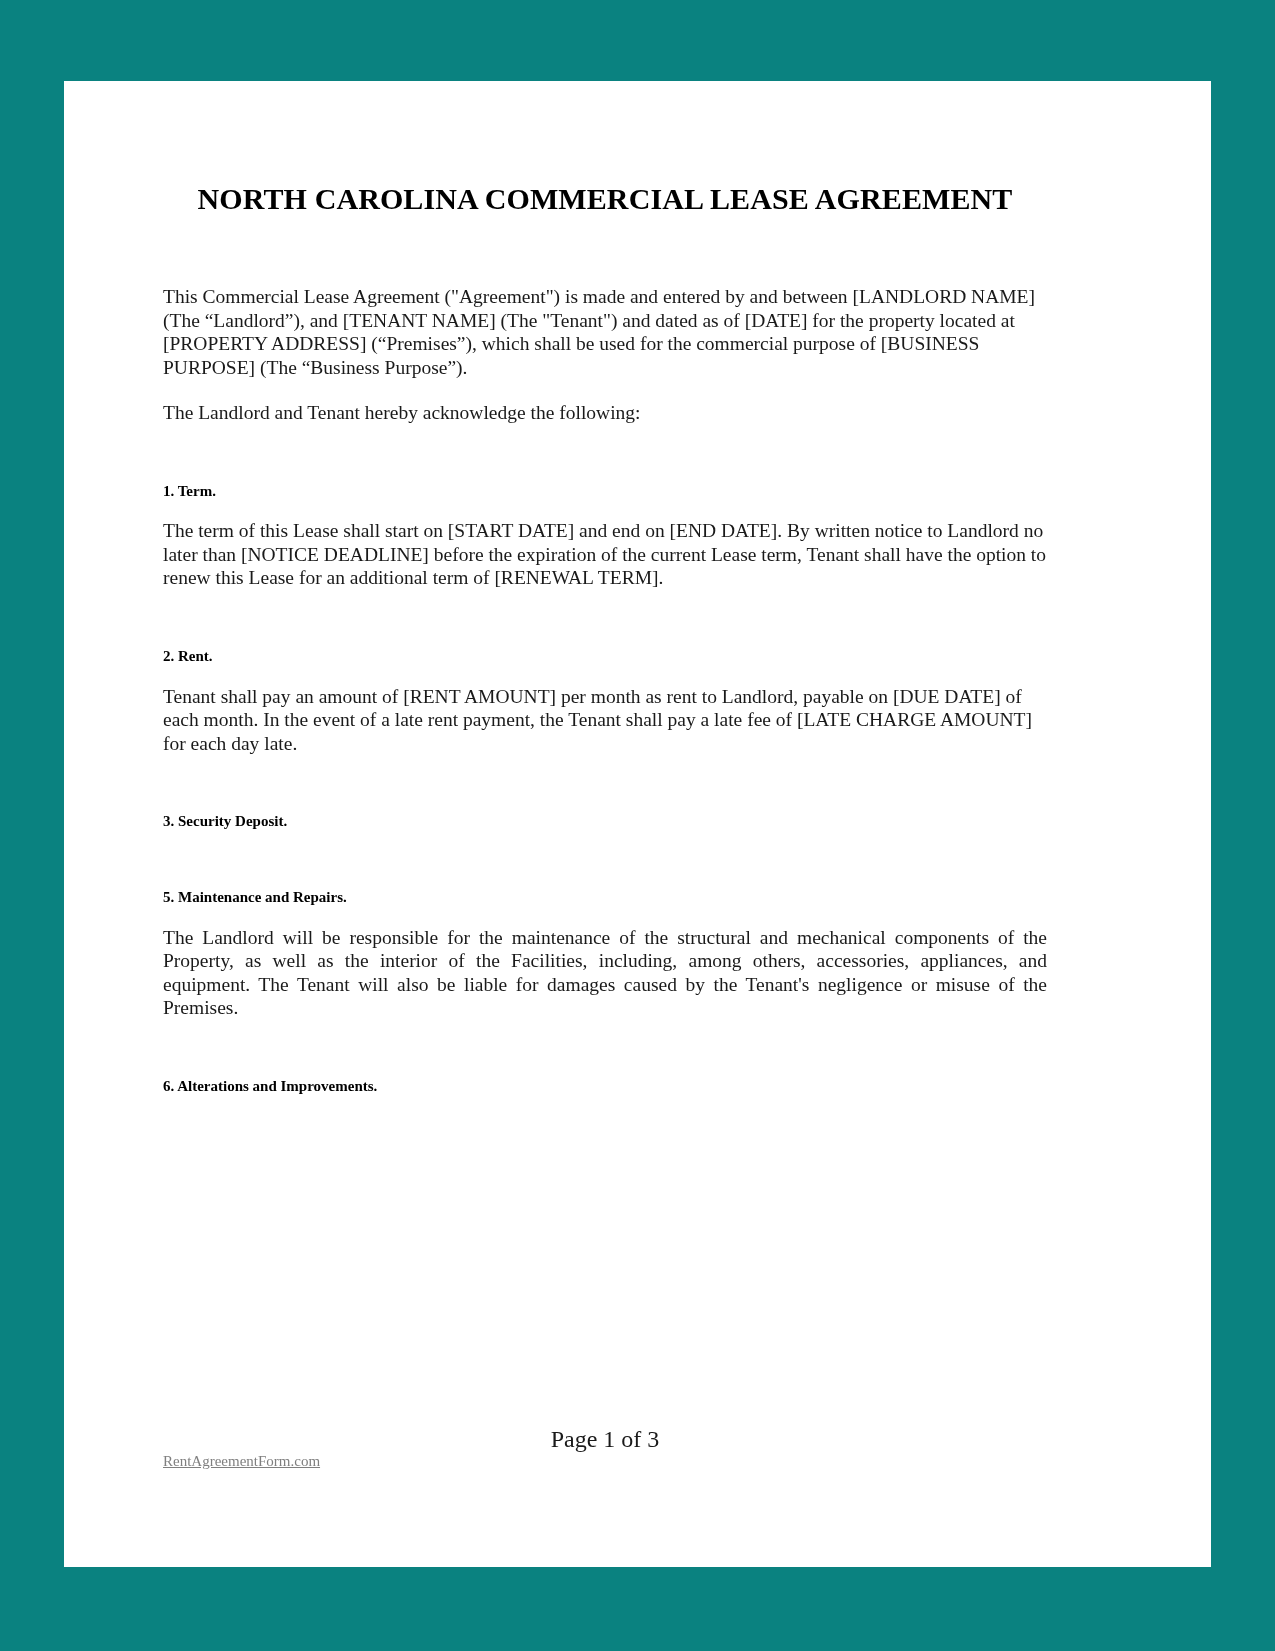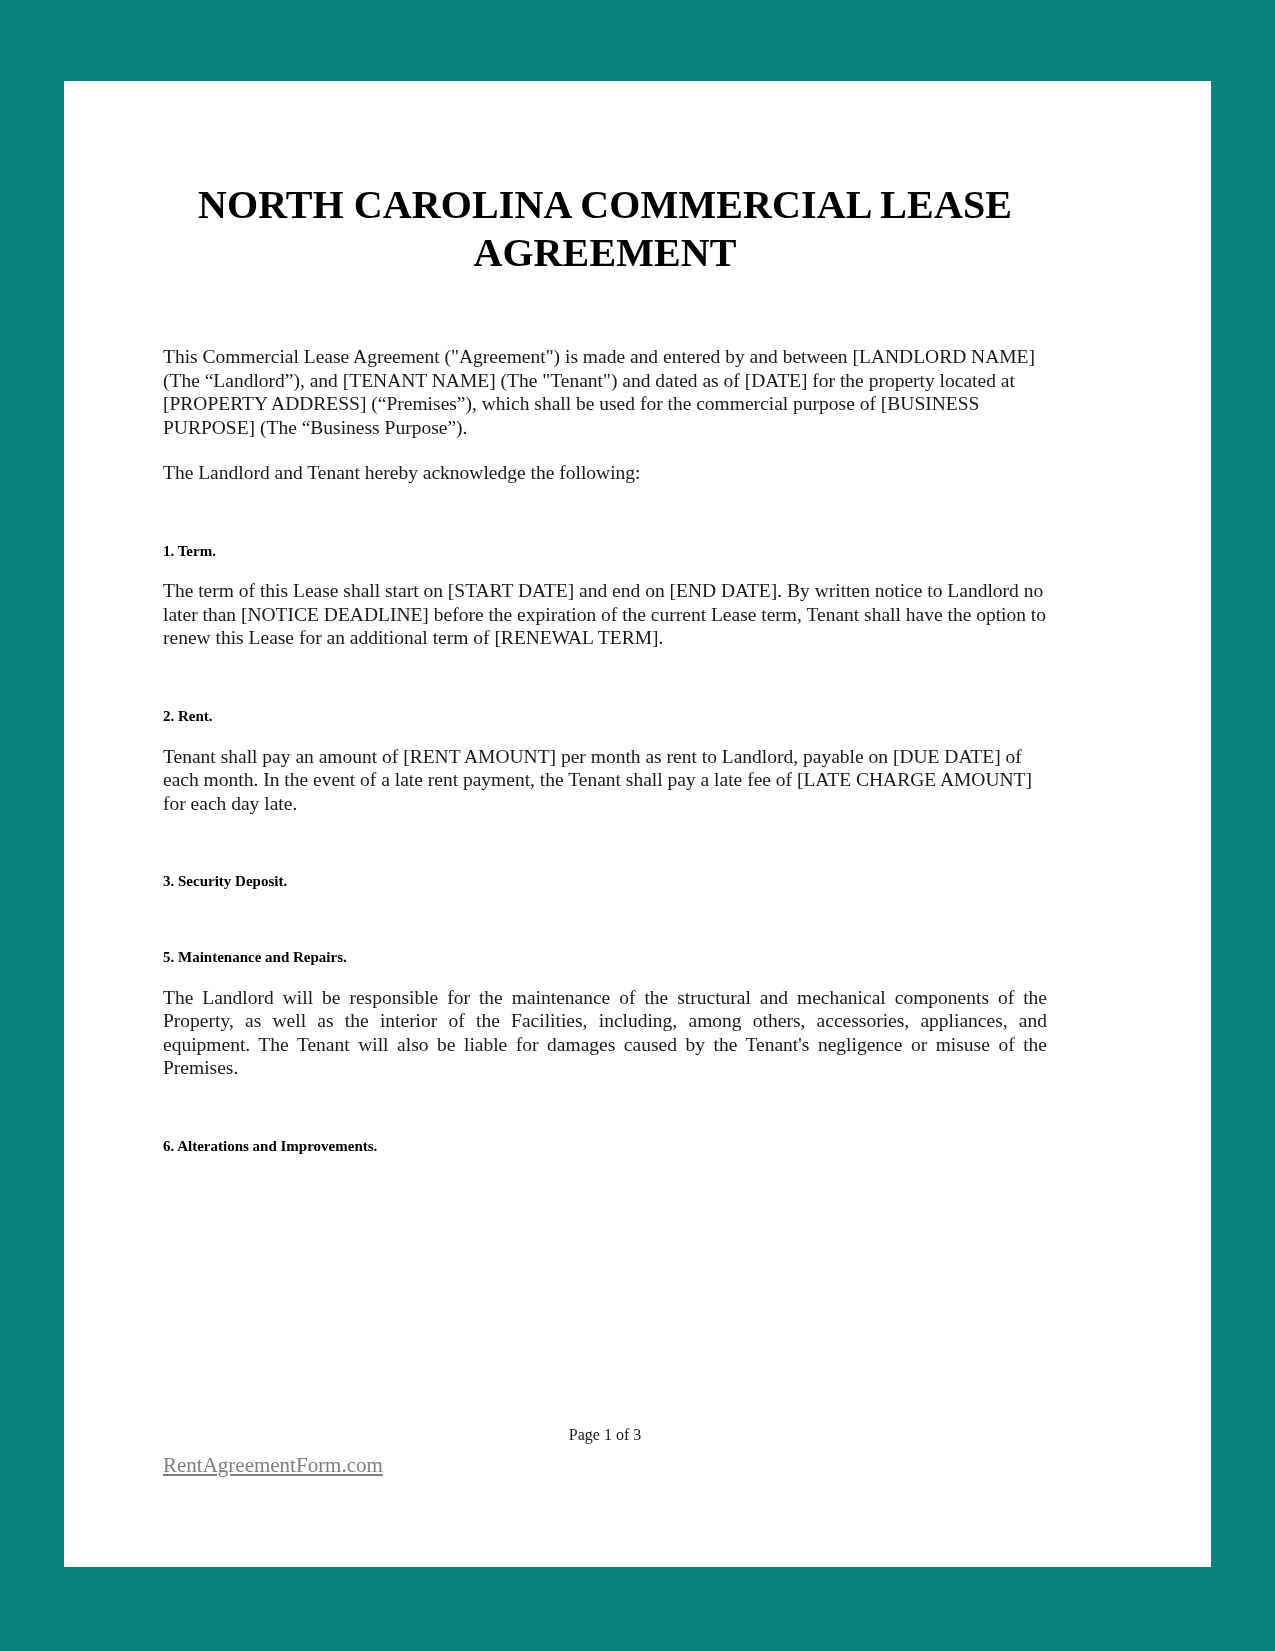--- a/index.html
+++ b/index.html
@@ -23,21 +23,21 @@
     box-sizing: border-box;
   }
   .page-inner {
     position: absolute;
     left: 99px;
     top: 0;
     width: 884px;
     height: 100%;
   }
   .doc-title {
-    font-size: 40px;
+    font-size: 30px;
     font-weight: bold;
     text-align: center;
     color: #000000;
     letter-spacing: 0.1px;
     margin: 0;
     padding-top: 100px;
     line-height: 1.2;
   }
   .intro-block {
     margin-top: 68px;
@@ -74,28 +74,28 @@
     bottom: 0;
     width: 100%;
     height: 150px;
   }
   .page-number {
     position: absolute;
     left: 0;
     top: 9px;
     width: 884px;
     text-align: center;
-    font-size: 16px;
+    font-size: 24px;
     color: #1a1a1a;
   }
   .site-link {
     position: absolute;
     left: 0;
     top: 36px;
-    font-size: 21px;
+    font-size: 15px;
     color: #7f7f7f;
     text-decoration: underline;
     cursor: pointer;
   }
 </style>
 </head>
 <body>
 
 <div class="page">
   <div class="page-inner">

